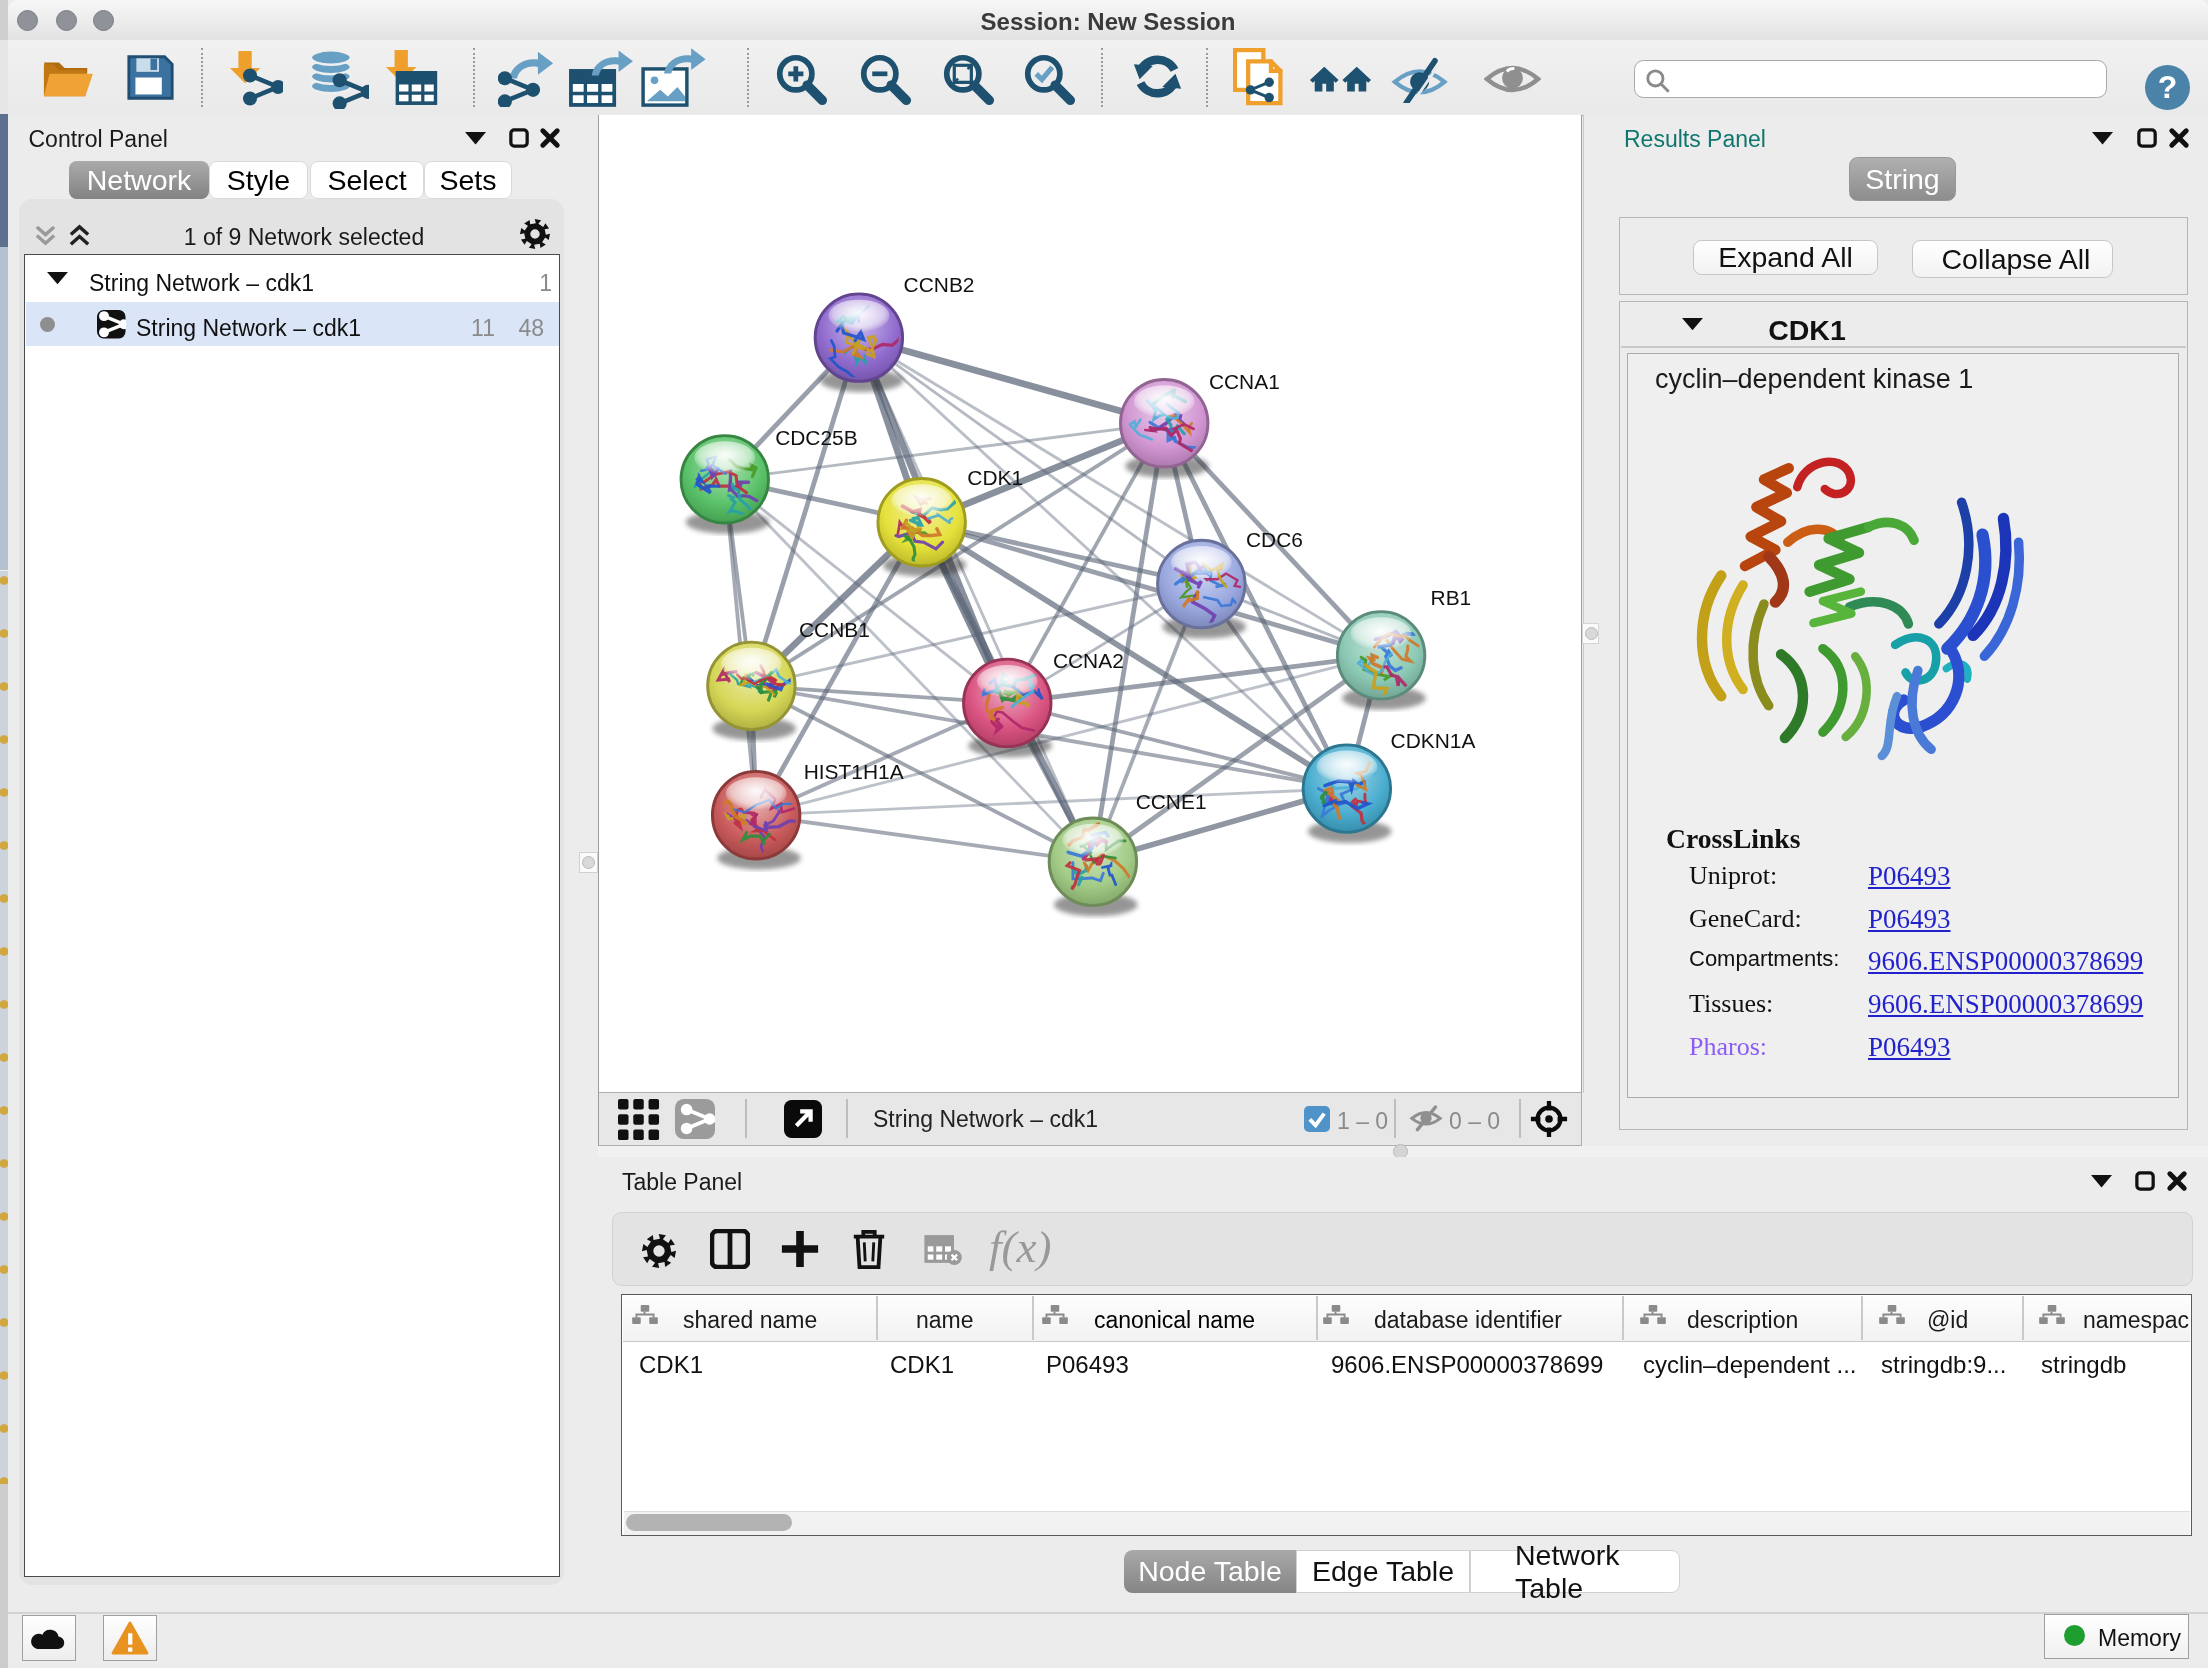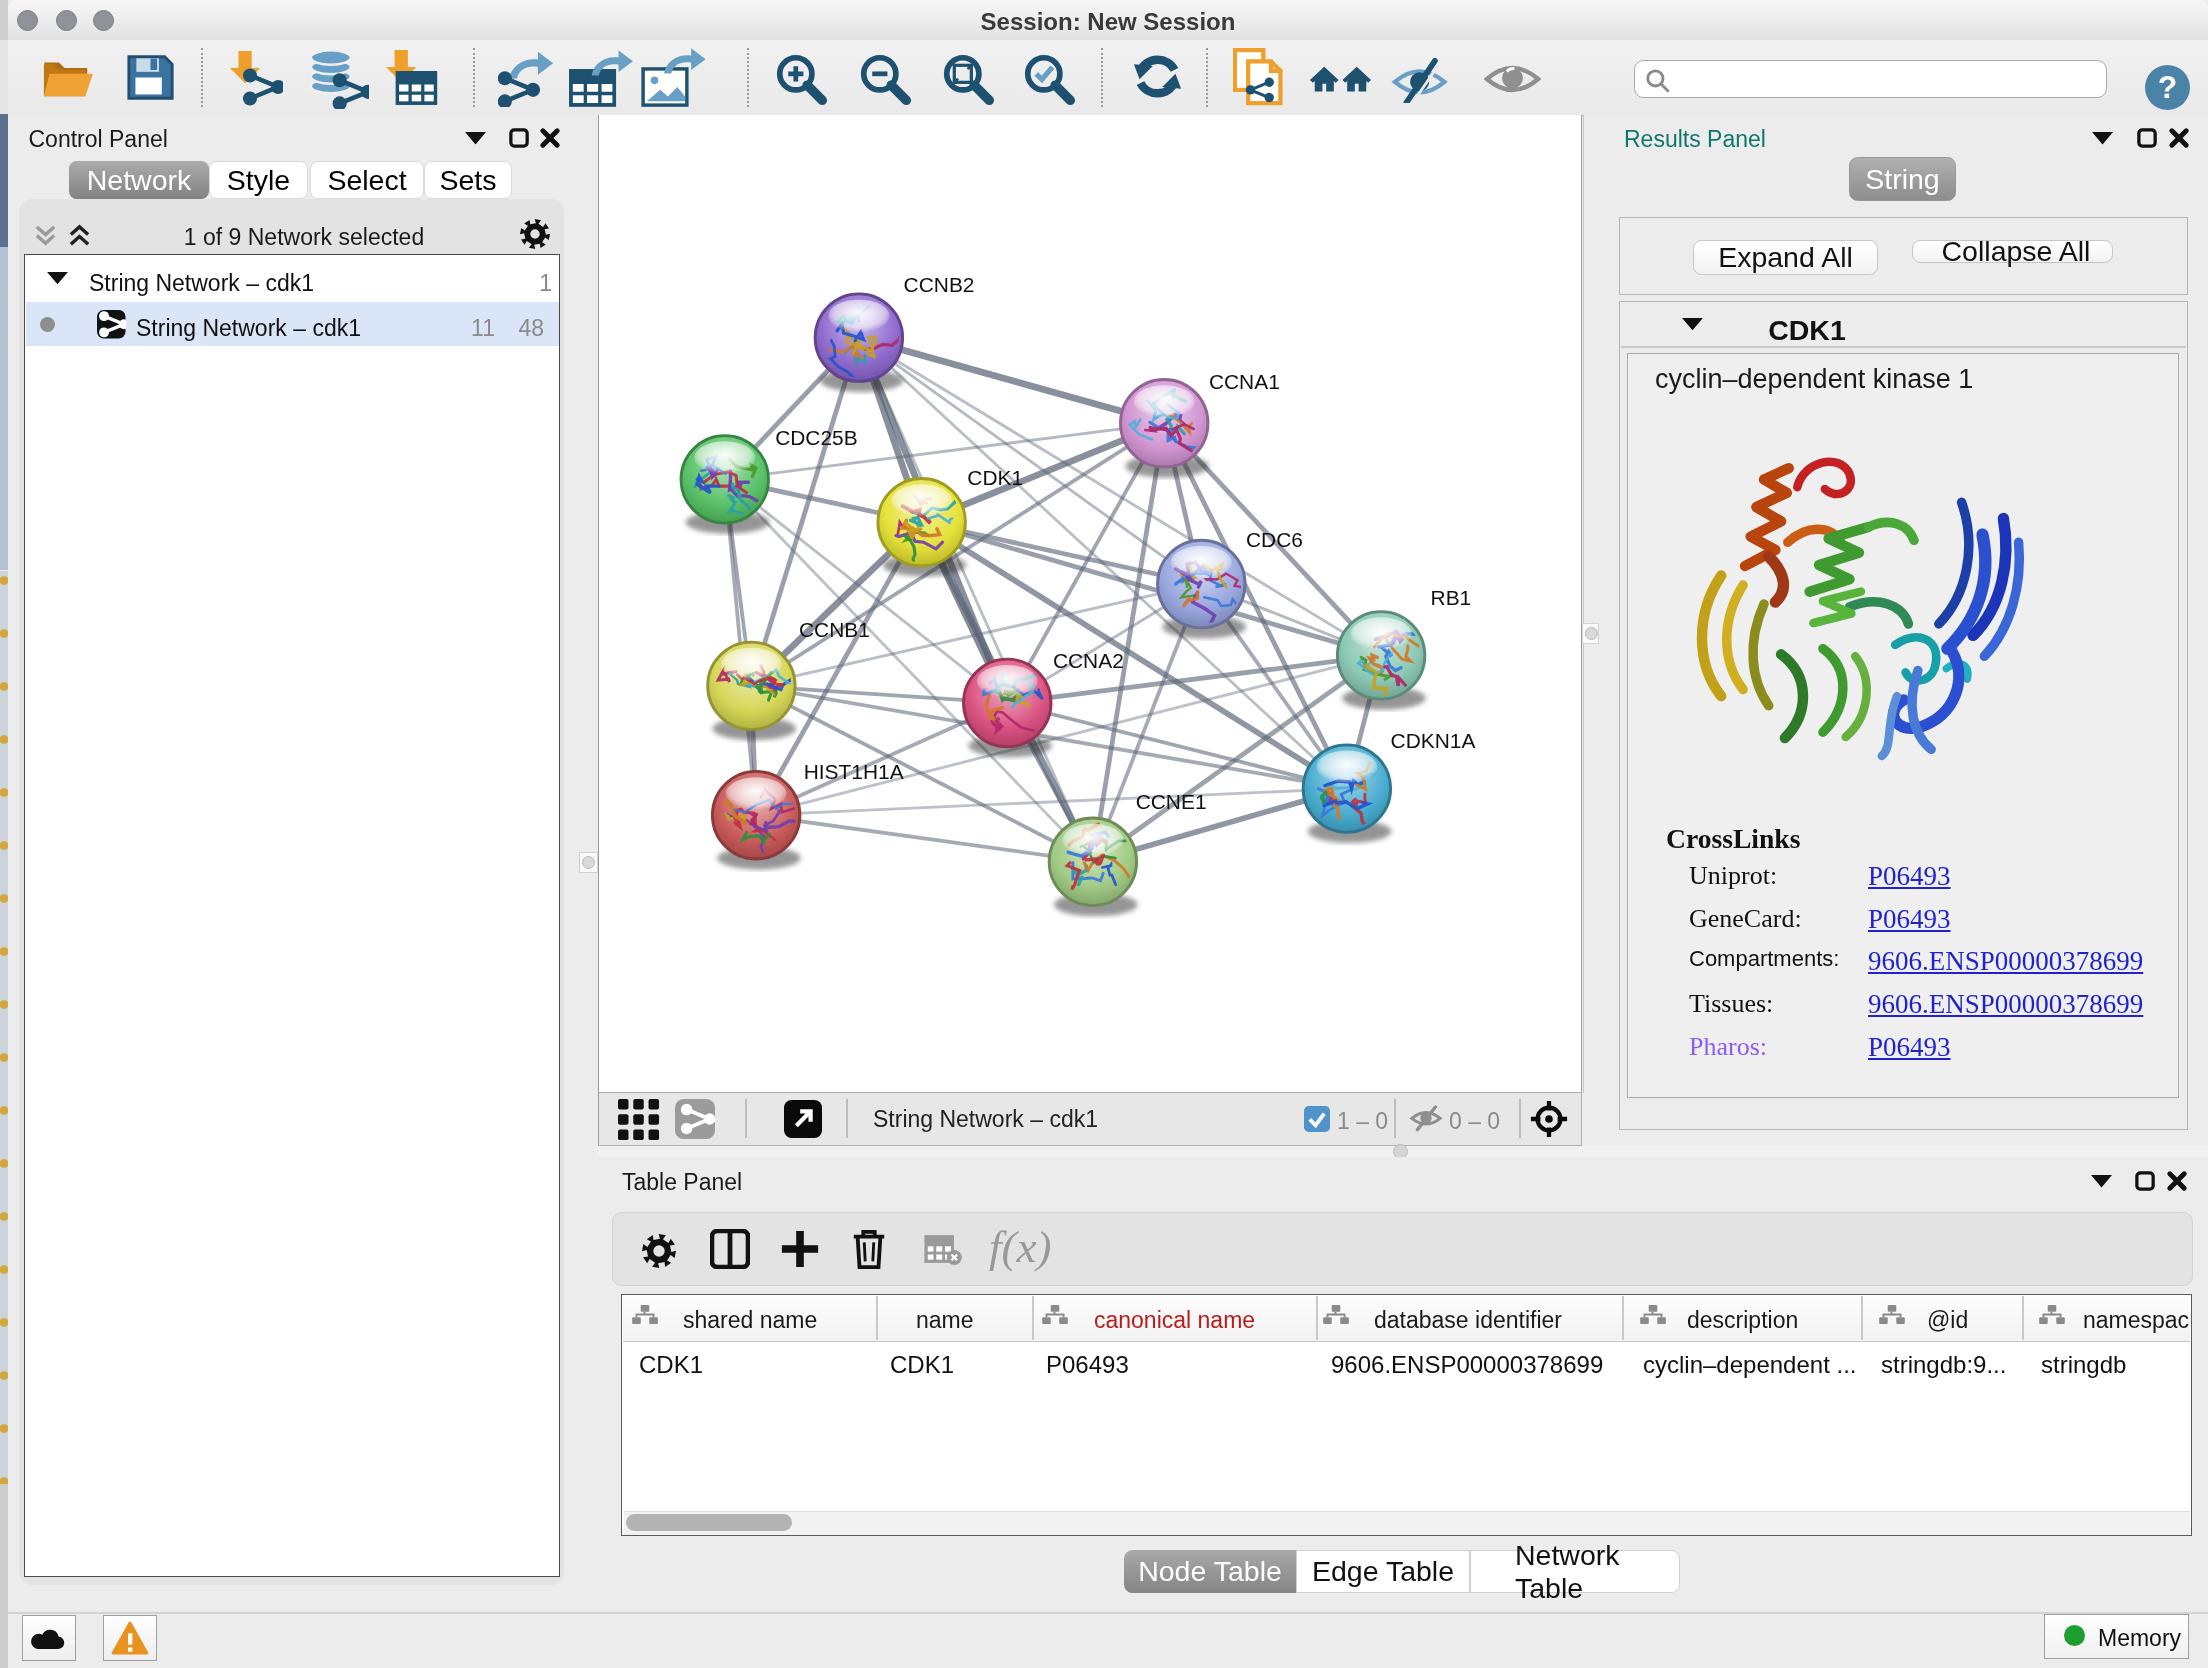--- a/index.html
+++ b/index.html
@@ -639,21 +639,21 @@
   </svg>
 <svg style="position:absolute;left:2136px;top:127px" width="23" height="23" viewBox="0 0 24 24">
     <rect x="3" y="3" width="17" height="17" rx="3.5" fill="none" stroke="#111" stroke-width="3.4"></rect>
   </svg>
 <svg style="position:absolute;left:2168px;top:127px" width="23" height="23" viewBox="0 0 24 24">
     <path d="M4,4 L19,19 M19,4 L4,19" stroke="#111" stroke-width="5.2" stroke-linecap="round"></path>
   </svg>
 <div style="position:absolute;left:1849px;top:157px;width:107px;height:44px;border-radius:8.6px;font-size:28.5px;display:flex;align-items:center;justify-content:center;background:linear-gradient(#b0b0b0,#8d8d8d);color:#fff;border:1px solid #979797;box-sizing:border-box;">String</div>
 <div style="position:absolute;left:1619px;top:217px;width:569px;height:78px;border:1.9px solid #b6b6b6;box-sizing:border-box;"></div>
 <div style="position:absolute;left:1693px;top:240px;width:185px;height:35px;font-size:28.5px;color:#111;background:linear-gradient(#ffffff,#f2f2f2);border:1px solid #c6c6c6;border-radius:8.6px;display:flex;align-items:center;justify-content:center;box-sizing:border-box;">Expand All</div>
-<div style="position:absolute;left:1912px;top:240px;width:201px;height:23px;font-size:28.5px;color:#111;background:linear-gradient(#ffffff,#f2f2f2);border:1px solid #c6c6c6;border-radius:8.6px;display:flex;align-items:center;justify-content:center;box-sizing:border-box;padding-left:7px;">Collapse All</div>
+<div style="position:absolute;left:1912px;top:240px;width:201px;height:38px;font-size:28.5px;color:#111;background:linear-gradient(#ffffff,#f2f2f2);border:1px solid #c6c6c6;border-radius:8.6px;display:flex;align-items:center;justify-content:center;box-sizing:border-box;padding-left:7px;">Collapse All</div>
 <div style="position:absolute;left:1619px;top:301px;width:569px;height:829px;border:1.9px solid #b6b6b6;box-sizing:border-box;"></div>
 <svg style="position:absolute;left:1682px;top:318px" width="21" height="13.3" viewBox="0 0 22 14">
     <path d="M0,0 h22.0 l-11.0,13.0 z" fill="#111"></path>
   </svg>
 <div style="position:absolute;left:1712px;top:314px;width:190px;height:28.5px;font-size:28.5px;font-weight:bold;color:#111;text-align:center;">CDK1</div>
 <div style="position:absolute;left:1621px;top:346px;width:565px;height:1.9px;background:#c9c9c9;"></div>
 <div style="position:absolute;left:1627px;top:353px;width:552px;height:745px;background:#efefef;border:1px solid #ababab;box-sizing:border-box;"></div>
 <div style="position:absolute;left:1655px;top:364px;width:495px;height:28.5px;font-size:27px;color:#1a1a1a;">cyclin–dependent kinase 1</div>
 <svg style="position:absolute;left:1669px;top:447px" width="361" height="314" viewBox="0 0 380 330">
     <path d="M55,135 C28,175 28,228 55,262" stroke="#c2a018" stroke-width="11" fill="none" stroke-linecap="round" stroke-linejoin="round"></path>
@@ -750,21 +750,21 @@
 <div style="position:absolute;left:683px;top:1307px;width:285px;height:25px;font-size:23px;color:#1a1a1a;">shared name</div>
 <div style="position:absolute;left:916px;top:1307px;width:285px;height:25px;font-size:23px;color:#1a1a1a;">name</div>
 <svg style="position:absolute;left:1042px;top:1305px" width="26" height="19" viewBox="0 0 27 20">
     <g fill="#8a8a8a">
       <rect x="9" y="0" width="9" height="7" rx="1"></rect>
       <rect x="0" y="13" width="9" height="7" rx="1"></rect>
       <rect x="18" y="13" width="9" height="7" rx="1"></rect>
       <path d="M13,7 v3 M4.5,13 v-3 h18 v3" stroke="#8a8a8a" stroke-width="2" fill="none"></path>
     </g>
   </svg>
-<div style="position:absolute;left:1094px;top:1307px;width:285px;height:25px;font-size:23px;color:#b91c1c;">canonical name</div>
+<div style="position:absolute;left:1094px;top:1307px;width:285px;height:25px;font-size:23px;color:#000000;">canonical name</div>
 <svg style="position:absolute;left:1323px;top:1305px" width="26" height="19" viewBox="0 0 27 20">
     <g fill="#8a8a8a">
       <rect x="9" y="0" width="9" height="7" rx="1"></rect>
       <rect x="0" y="13" width="9" height="7" rx="1"></rect>
       <rect x="18" y="13" width="9" height="7" rx="1"></rect>
       <path d="M13,7 v3 M4.5,13 v-3 h18 v3" stroke="#8a8a8a" stroke-width="2" fill="none"></path>
     </g>
   </svg>
 <div style="position:absolute;left:1374px;top:1307px;width:285px;height:25px;font-size:23px;color:#1a1a1a;">database identifier</div>
 <svg style="position:absolute;left:1640px;top:1305px" width="26" height="19" viewBox="0 0 27 20">

